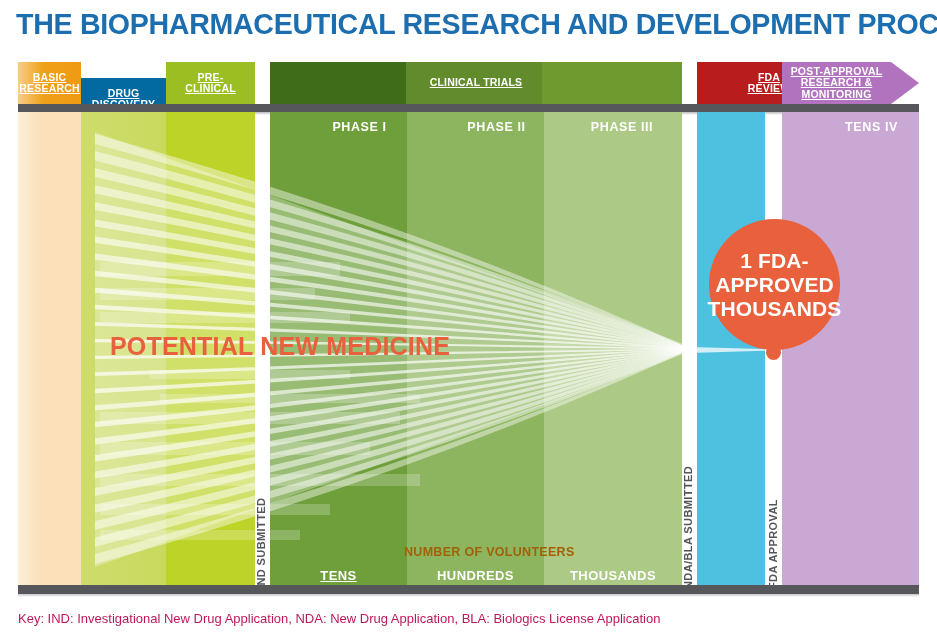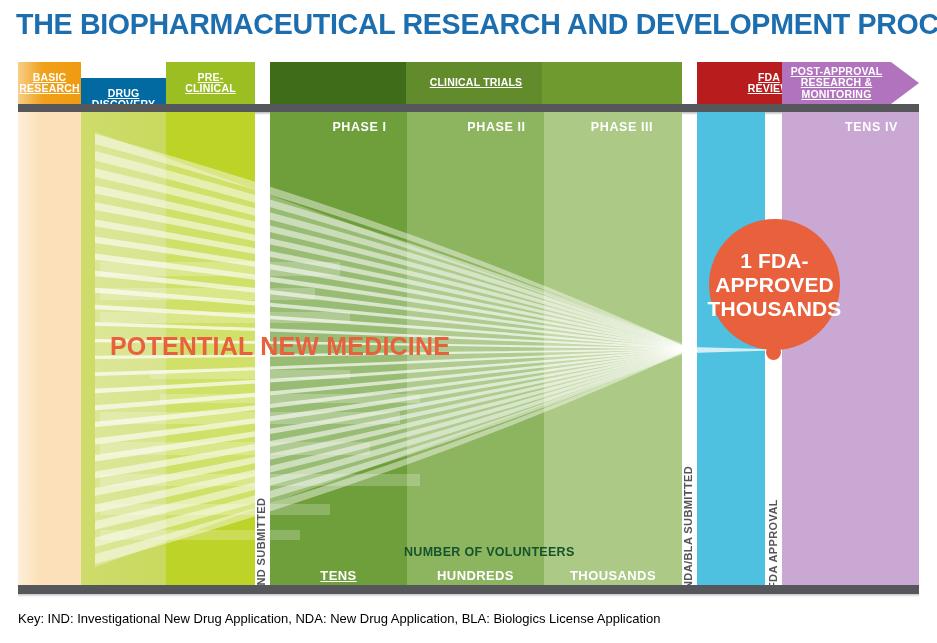--- a/index.html
+++ b/index.html
@@ -42,21 +42,21 @@
   
   .phase-lbl{position:absolute;top:6px;color:#fff;font-weight:bold;
              font-size:12.5px;letter-spacing:0.6px;text-align:center;padding-left:21px;}
 
   
   .vlabel{position:absolute;color:#55565A;font-weight:bold;font-size:11px;
           letter-spacing:0.4px;white-space:nowrap;
           transform-origin:left bottom;transform:rotate(-90deg);}
 
   
-  .volunteers-hdr{position:absolute;color:#14532d;font-weight:bold;font-size:12.5px;
+  .volunteers-hdr{position:absolute;color:#a16207;font-weight:bold;font-size:12.5px;
           letter-spacing:0.3px;text-align:center;}
   .vol-lbl{position:absolute;color:#fff;font-weight:bold;font-size:13px;
           letter-spacing:0.4px;text-align:center;}
 
   
   .pnm{position:absolute;left:110px;top:332px;color:#E8603C;font-weight:bold;
        font-size:25px;letter-spacing:0.2px;white-space:nowrap;}
 
   
   .pin-stem{position:absolute;left:770px;top:300px;width:7px;height:52px;
@@ -69,21 +69,21 @@
           text-align:center;font-size:21px;line-height:24px;
           letter-spacing:0.1px;box-sizing:border-box;padding:0 6px;}
 
   
   .rule-bot{position:absolute;left:18px;top:585px;width:901px;height:9px;
             background:#56575B;}
   .rule-bot-shadow{position:absolute;left:18px;top:594px;width:901px;height:3px;
             background:linear-gradient(#c4c5c8,rgba(255,255,255,0));}
 
   
-  .keytext{position:absolute;left:18px;top:611px;font-size:13px;color:#000000;
+  .keytext{position:absolute;left:18px;top:611px;font-size:13px;color:#be185d;
            white-space:nowrap;}
 </style>
 </head>
 <body>
 
 <div id="root">
 
   <div class="title">THE BIOPHARMACEUTICAL RESEARCH AND DEVELOPMENT PROCESS</div>
 
   <div class="ribbon" id="ribbon">

